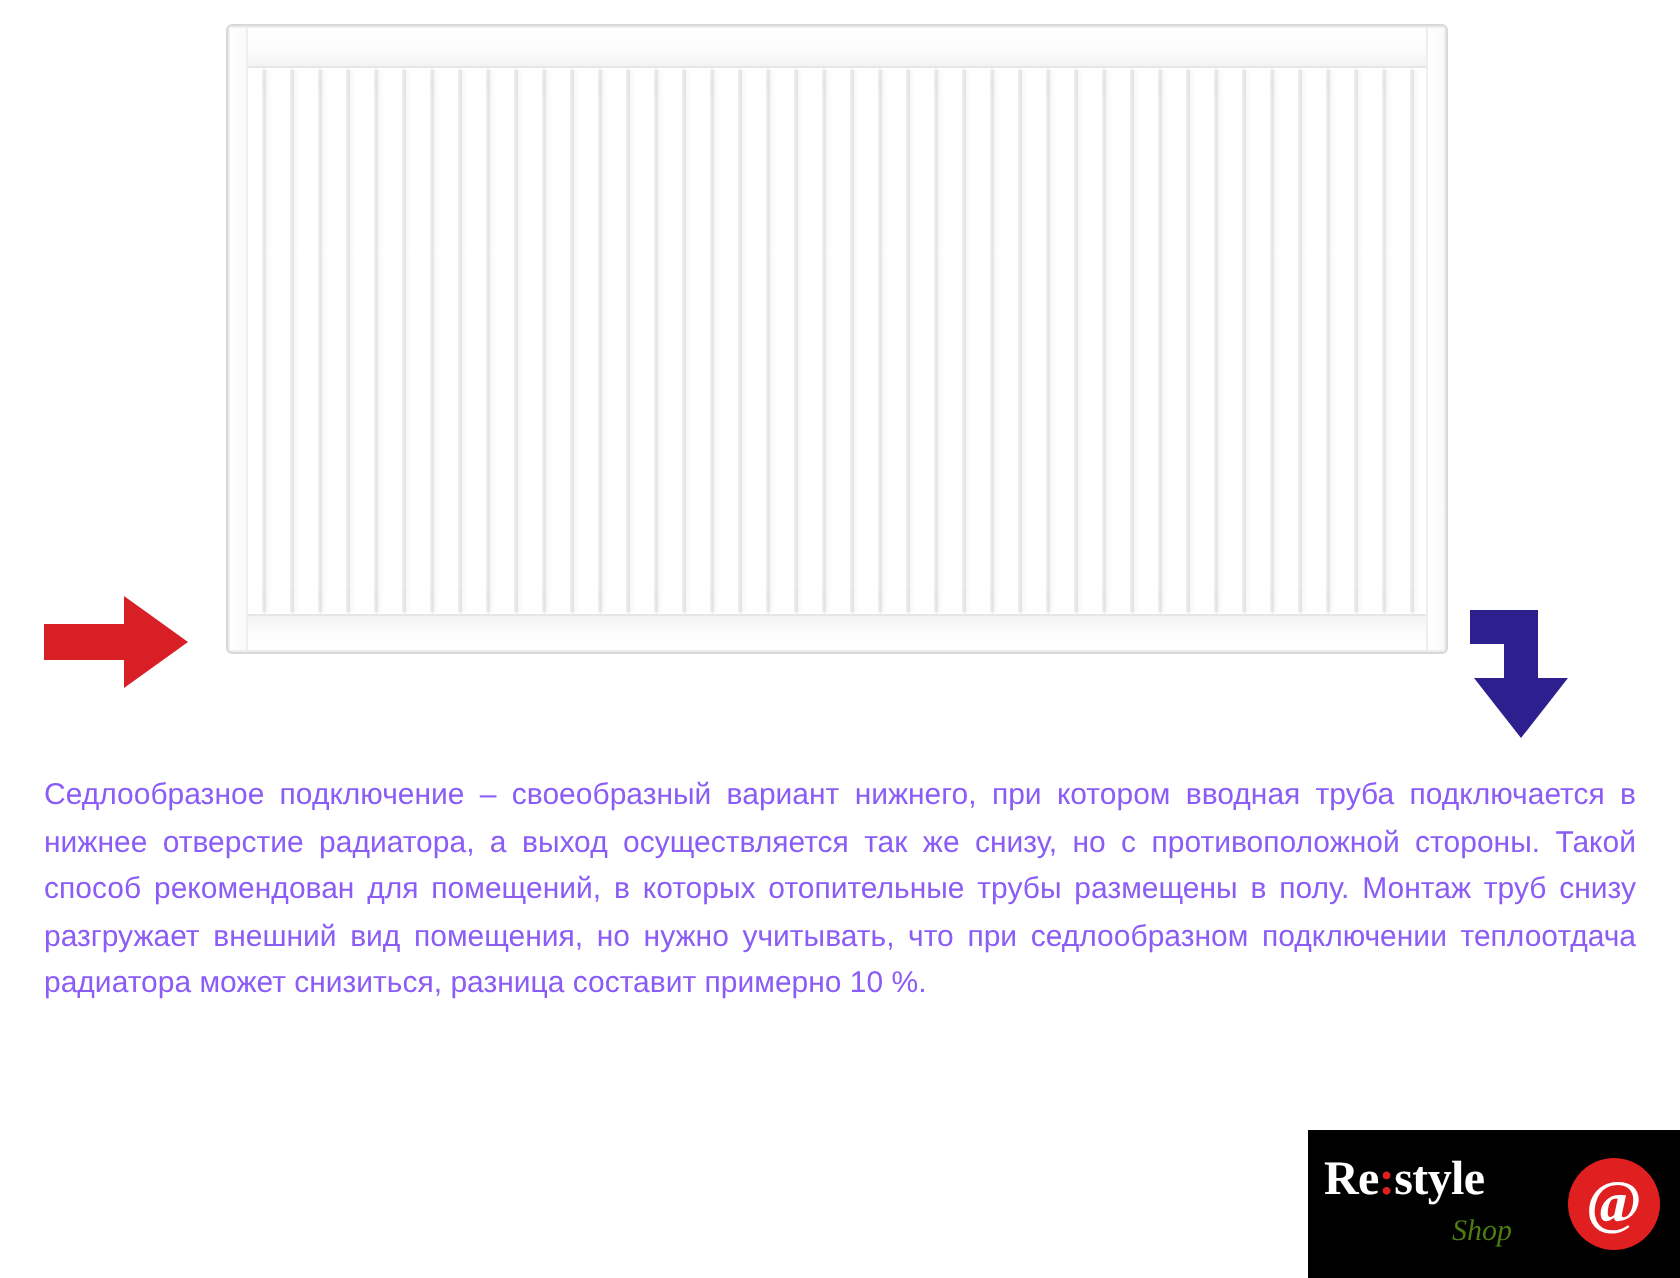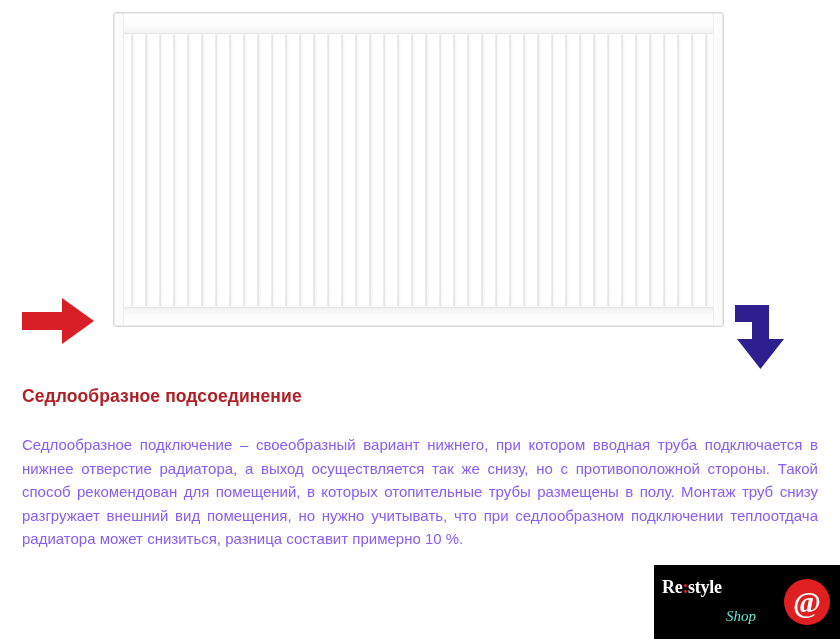--- a/index.html
+++ b/index.html
@@ -174,31 +174,31 @@
     height: 74px;
     background: #000000;
     overflow: hidden;
   }
   #logo-watermark .logo-text {
     position: absolute;
     left: 8px;
     top: 12px;
     color: #ffffff;
     font-family: "Liberation Serif", serif;
-    font-size: 18px;
+    font-size: 24px;
     font-weight: 700;
     letter-spacing: -0.3px;
     white-space: nowrap;
   }
   #logo-watermark .logo-text .accent { color: #e02020; }
   #logo-watermark .logo-sub {
     position: absolute;
     left: 72px;
     top: 43px;
-    color: #5eead4;
+    color: #4d7c0f;
     font-family: "Liberation Serif", serif;
     font-size: 15px;
     font-style: italic;
   }
   #logo-watermark .logo-at {
     position: absolute;
     right: 10px;
     top: 14px;
     width: 46px;
     height: 46px;
@@ -239,21 +239,20 @@
     <path d="M0,0 H34 V34 H20 L37,64 L56,34 H42 V0 H0 Z" fill="#2e1f8f" style="display:none"></path>
     <g fill="#2e1f8f">
       <rect x="0" y="0" width="34" height="17"></rect>
       <rect x="17" y="0" width="17" height="40"></rect>
       <polygon points="2,34 49,34 25.5,64"></polygon>
     </g>
   </svg>
 </div>
 
 <div id="content">
-  <h2 id="section-heading">Седлообразное подсоединение</h2>
   <p class="para">Седлообразное подключение – своеобразный вариант нижнего, при котором вводная труба подключается в нижнее отверстие радиатора, а выход осуществляется так же снизу, но с противоположной стороны. Такой способ рекомендован для помещений, в которых отопительные трубы размещены в полу. Монтаж труб снизу разгружает внешний вид помещения, но нужно учитывать, что при седлообразном подключении теплоотдача радиатора может снизиться, разница составит примерно 10 %.</p>
 </div>
 
 <div id="logo-watermark">
   <div class="logo-text"><span>Re</span><span class="accent">:</span><span>style</span></div>
   <div class="logo-sub">Shop</div>
   <div class="logo-at">@</div>
 </div>
 
 </body></html>

